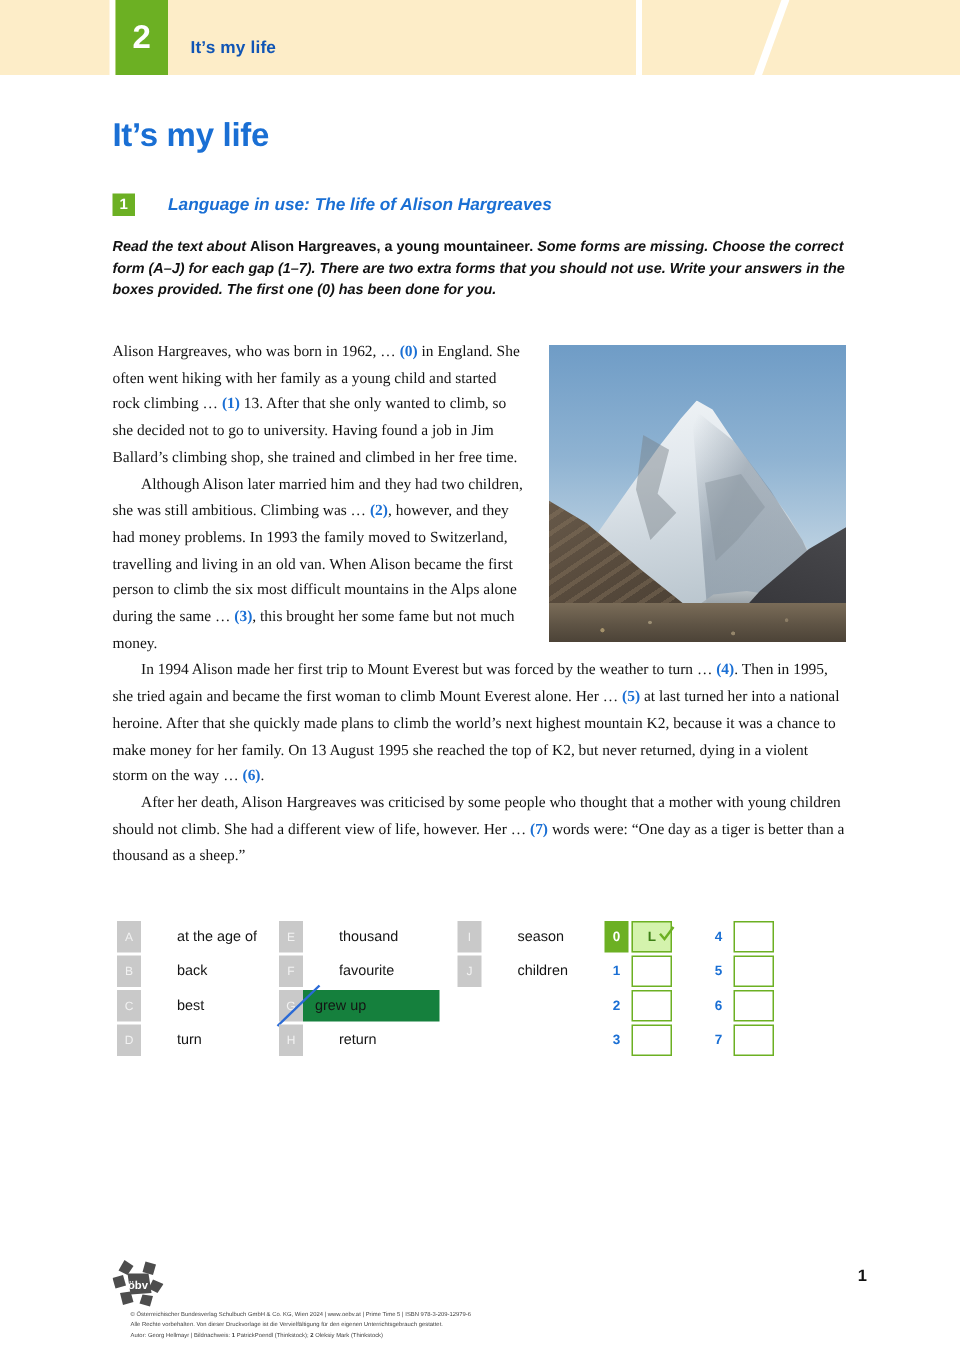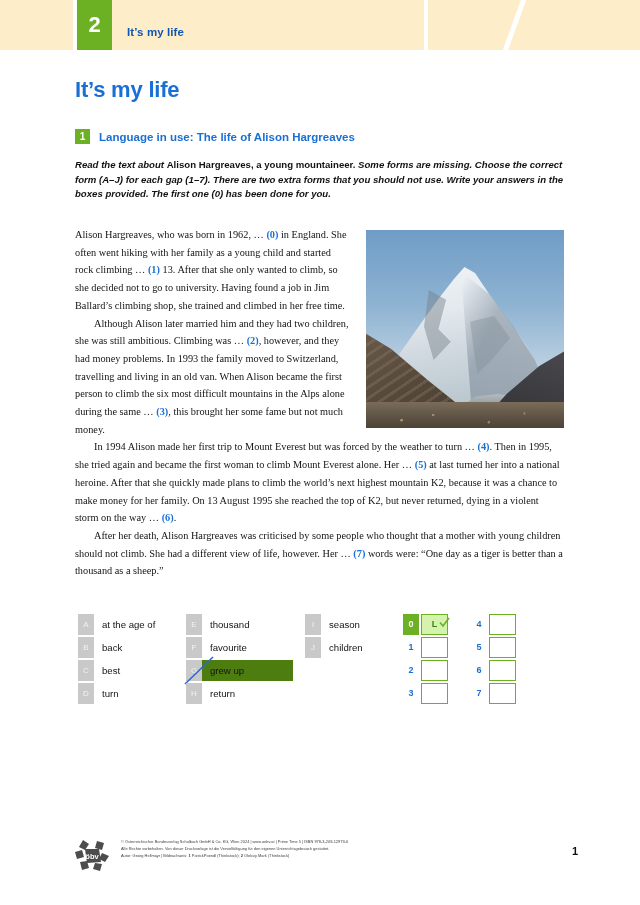--- a/index.html
+++ b/index.html
@@ -88,24 +88,25 @@
     background: #6cb023;
     color: #ffffff;
     font-size: 10px;
     font-weight: bold;
     display: flex;
     align-items: center;
     justify-content: center;
     line-height: 1;
   }
   .task-title {
-    margin-left: 9px;
+    margin-left: 22px;
     font-size: 11.5px;
     font-weight: bold;
     color: #1a6fd4;
+    font-style: italic;
   }
 
   
   .instructions {
     position: absolute;
     left: 75px; top: 158px;
     width: 489px;
     font-size: 9.6px;
     font-style: italic;
     font-weight: bold;
@@ -250,27 +251,27 @@
     color: #f2f2f2;
     font-size: 8px;
     display: flex;
     align-items: center;
     justify-content: center;
     line-height: 1;
   }
   .opt-text {
     display: flex;
     align-items: center;
-    padding-left: 8px;
+    padding-left: 24px;
     font-size: 9.6px;
     color: #141414;
     white-space: nowrap;
   }
   .opt-text.highlight {
-    background: #4d7c0f;
+    background: #15803d;
     width: 83px;
     padding-left: 8px;
   }
   .strike-g {
     position: absolute;
     left: -3px; top: -5px;
     width: 32px; height: 31px;
     pointer-events: none;
   }
 
@@ -331,20 +332,21 @@
     width: 11px; height: 11px;
   }
 
   
   .footer {
     position: absolute;
     left: 75px; top: 838px;
     width: 500px;
     display: flex;
     align-items: flex-start;
+    flex-direction: column;
   }
   .obv-logo {
     width: 34px; height: 32px;
     position: relative;
     flex: 0 0 auto;
     margin-top: 2px;
   }
   .footer-text {
     margin-left: 12px;
     font-size: 3.9px;

